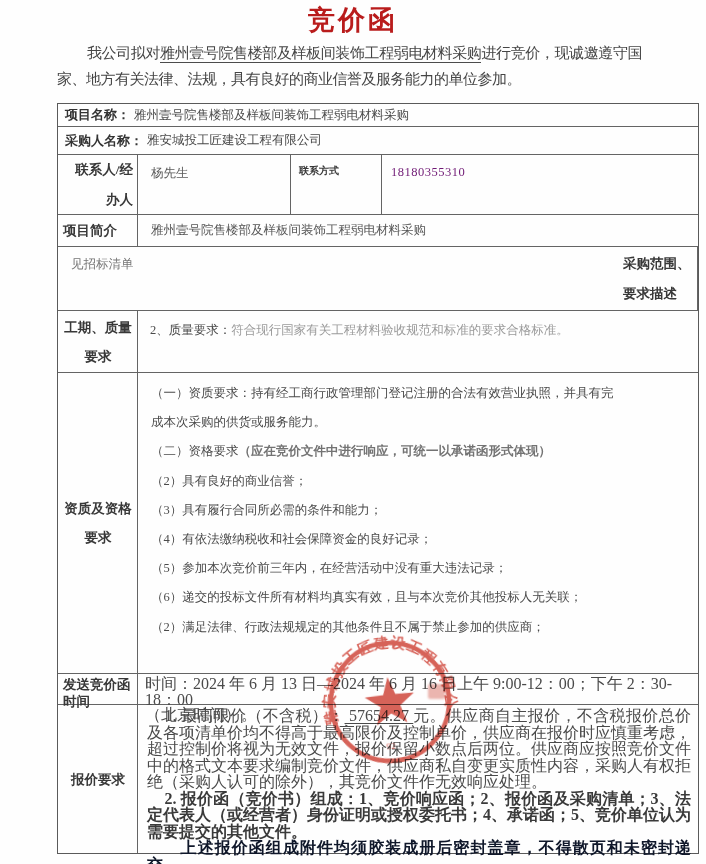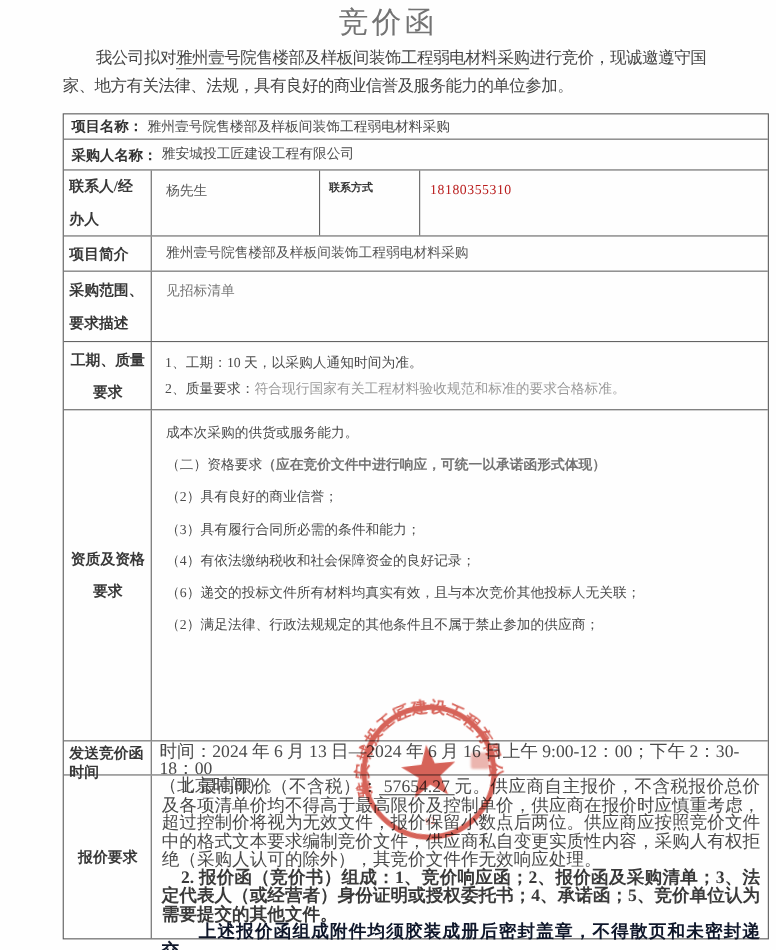--- a/index.html
+++ b/index.html
@@ -8,21 +8,21 @@
     background:#ffffff;
     font-family:"Liberation Serif","DejaVu Serif",serif;
     color:#3c3c3c;
     position:relative;
     overflow:hidden;
   }
   .page{position:absolute;inset:0;background:#fefefe;}
   .doc-title{
     position:absolute;top:2px;left:0;right:0;
     text-align:center;
-    font-size:27px;font-weight:normal;letter-spacing:3px;color:#737373;
+    font-size:27px;font-weight:bold;letter-spacing:3px;color:#b91c1c;
     margin:0;
   }
   .intro{
     position:absolute;top:40px;left:57px;width:585px;
     font-size:15px;line-height:26px;letter-spacing:-0.5px;
     text-indent:2em;color:#454545;margin:0;
     text-align:justify;
   }
   .intro .underlined{border-bottom:1px solid #4c4c4c;padding-bottom:1px;}
 
@@ -55,22 +55,22 @@
   .r9{height:149px;}
 
   .inline-cell{
     flex:1 1 auto;display:flex;align-items:center;padding:0 7px;
     white-space:nowrap;overflow:hidden;
   }
   .inline-cell b{font-size:13px;color:#333;margin-right:4px;flex:0 0 auto;}
 
   .r3 .name-cell{flex:0 0 153px;padding:10px 8px 0 13px;border-right:1px solid #646464;color:#5a5a5a;}
   .r3 .method-cell{flex:0 0 91px;padding:9px 6px 0 8px;border-right:1px solid #646464;font-weight:bold;font-size:10px;color:#383838;}
-  .r3 .phone-cell{flex:1 1 auto;padding:10px 6px 0 9px;color:#b91c1c;font-family:"Liberation Serif","DejaVu Serif",serif;letter-spacing:0.5px;}
-  .r3 .label-cell{line-height:30px;}
+  .r3 .phone-cell{flex:1 1 auto;padding:10px 6px 0 9px;color:#701a75;font-family:"Liberation Serif","DejaVu Serif",serif;letter-spacing:0.5px;}
+  .r3 .label-cell{line-height:30px;text-align:right;}
 
   .r4 .content-cell{display:flex;align-items:center;padding:0 8px 0 13px;color:#555;}
   .r5 .content-cell{padding:9px 8px 0 13px;color:#767676;}
   .r5 .label-cell{line-height:30px;}
   .r6 .content-cell{padding:8px 8px 0 12px;line-height:23px;color:#4a4a4a;}
   .r6 .gray{color:#9a9a9a;}
   .r7 .label-cell{line-height:29px;}
   .r7 .content-cell{padding:6px 6px 0 13px;line-height:29.2px;}
   .qline{white-space:nowrap;overflow:hidden;}
   .qline .qbold{font-weight:bold;color:#737373;}
@@ -129,43 +129,44 @@
       <div class="cell method-cell">联系方式</div>
       <div class="cell phone-cell">18180355310</div>
     </div>
 
     <div class="row r4">
       <div class="cell label-cell label-left">项目简介</div>
       <div class="cell content-cell">雅州壹号院售楼部及样板间装饰工程弱电材料采购</div>
     </div>
 
     <div class="row r5">
+      <div class="cell content-cell">见招标清单</div>
       <div class="cell label-cell label-left">采购范围、
 要求描述</div>
-      <div class="cell content-cell">见招标清单</div>
     </div>
 
     <div class="row r6">
       <div class="cell label-cell label-center">工期、质量
 要求</div>
       <div class="cell content-cell">
-        <div>1、工期：10 天，以采购人通知时间为准。</div>
         <div><span>2、质量要求：</span><span class="gray">符合现行国家有关工程材料验收规范和标准的要求合格标准。</span></div>
       </div>
     </div>
 
     <div class="row r7">
       <div class="cell label-cell label-center">资质及资格
 要求</div>
       <div class="cell content-cell">
+        <div class="qline">（一）资质要求：持有经工商行政管理部门登记注册的合法有效营业执照，并具有完</div>
         <div class="qline">成本次采购的供货或服务能力。</div>
         <div class="qline"><span>（二）资格要求</span><span class="qbold">（应在竞价文件中进行响应，可统一以承诺函形式体现）</span></div>
         <div class="qline">（2）具有良好的商业信誉；</div>
         <div class="qline">（3）具有履行合同所必需的条件和能力；</div>
         <div class="qline">（4）有依法缴纳税收和社会保障资金的良好记录；</div>
+        <div class="qline">（5）参加本次竞价前三年内，在经营活动中没有重大违法记录；</div>
         <div class="qline">（6）递交的投标文件所有材料均真实有效，且与本次竞价其他投标人无关联；</div>
         <div class="qline">（2）满足法律、行政法规规定的其他条件且不属于禁止参加的供应商；</div>
       </div>
     </div>
 
     <div class="row r8">
       <div class="cell label-cell label-left">发送竞价函
 时间</div>
       <div class="cell content-cell">
         <div>时间：2024 年 6 月 13 日—2024 年 6 月 16 日上午 9:00-12：00；下午 2：30-18：00</div>

